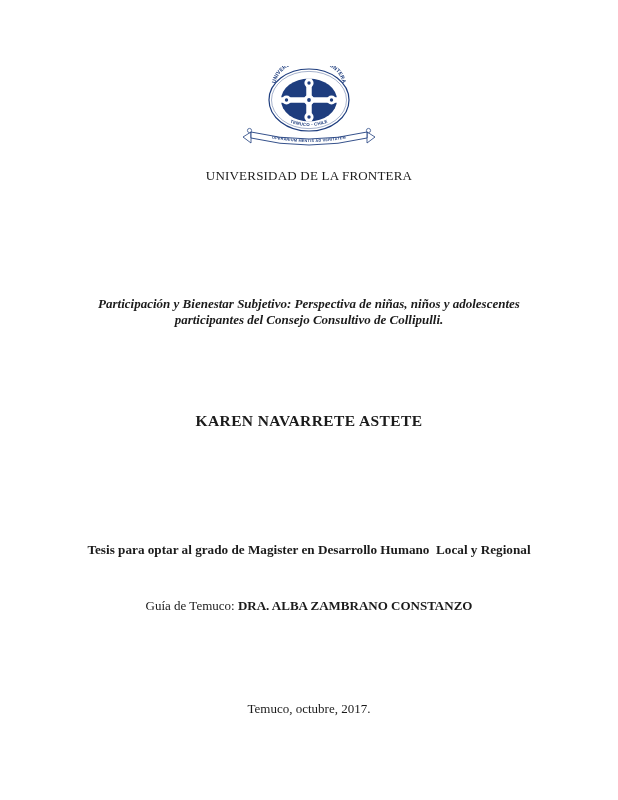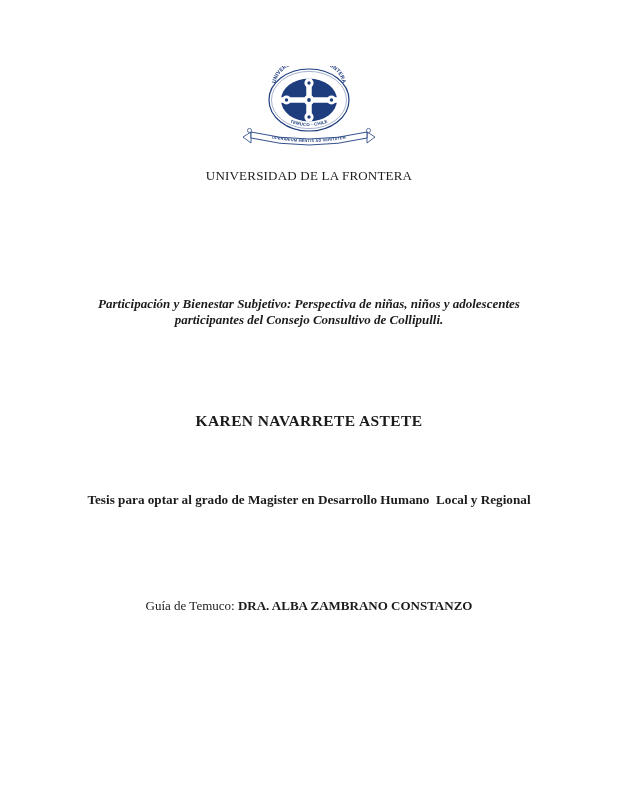--- a/index.html
+++ b/index.html
@@ -46,21 +46,21 @@
     font-style: italic;
     line-height: 16px;
   }
   .author {
     top: 412px;
     font-size: 15.5px;
     font-weight: bold;
     letter-spacing: 0.4px;
   }
   .degree {
-    top: 492px;
+    top: 542px;
     font-size: 13.2px;
     font-weight: bold;
     white-space: pre;
     font-family: Liberation Serif, serif;
   }
   .advisor {
     top: 598px;
     font-size: 13px;
   }
   .advisor .advisor-name {
@@ -127,14 +127,15 @@
 
   <div class="abs-center thesis-title">
     <div>Participación y Bienestar Subjetivo: Perspectiva de niñas, niños y adolescentes</div>
     <div>participantes del Consejo Consultivo de Collipulli.</div>
   </div>
 
   <div class="abs-center degree">Tesis para optar al grado de Magister en Desarrollo Humano  Local y Regional</div>
 
   <div class="abs-center advisor"><span>Guía de Temuco: </span><span class="advisor-name">DRA. ALBA ZAMBRANO CONSTANZO</span></div>
 
+  <div class="abs-center place-date">Temuco, octubre, 2017.</div>
 
 </div>
 
 </body></html>

